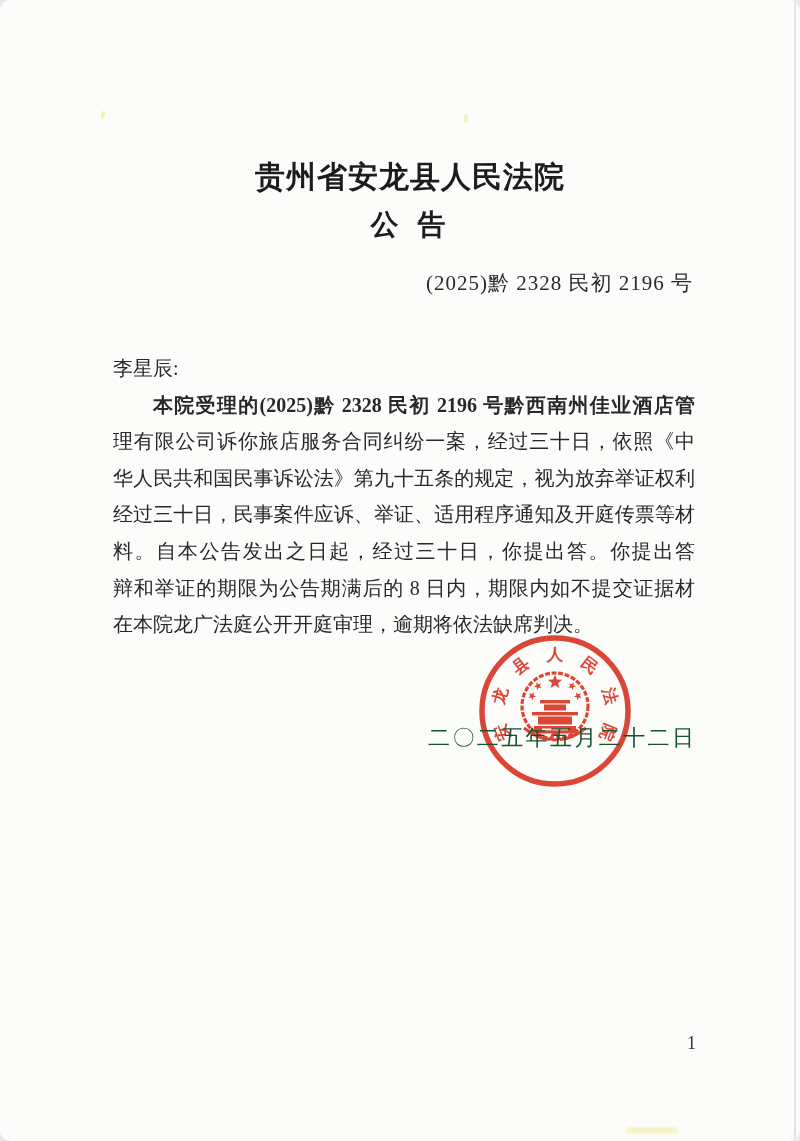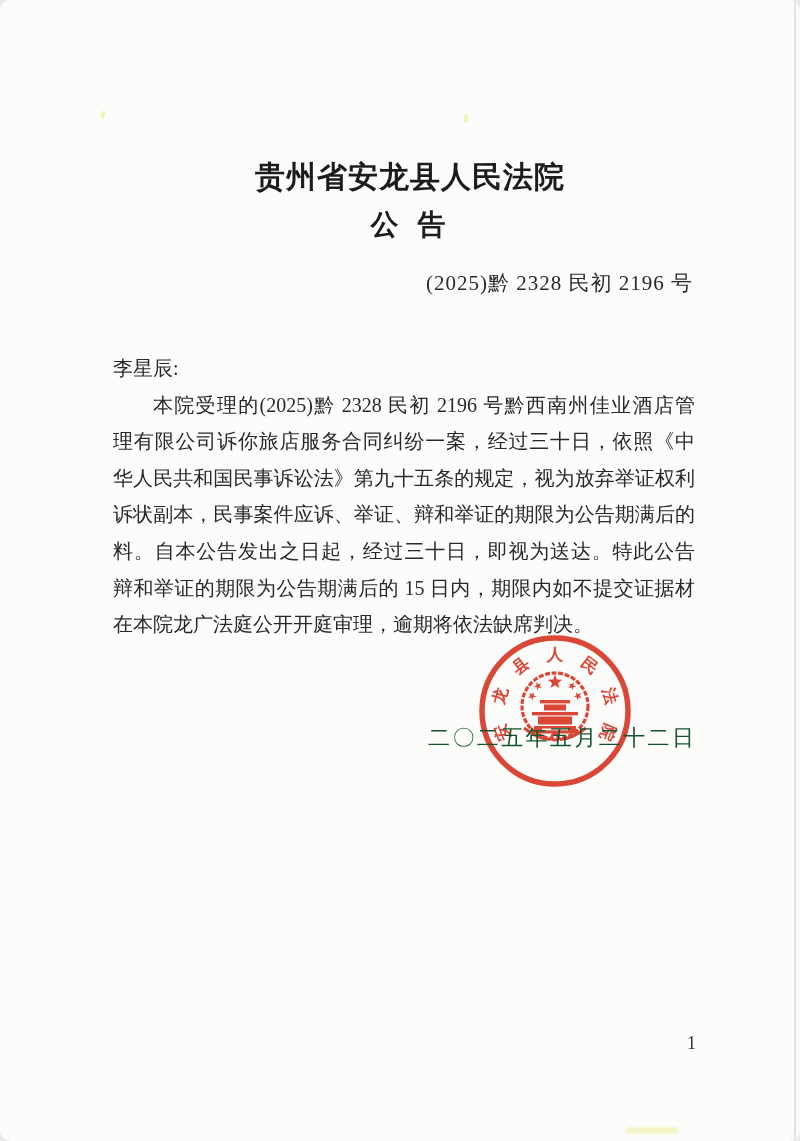--- a/index.html
+++ b/index.html
@@ -41,21 +41,21 @@
   .body-block{
     position:absolute;left:113px;top:326px;width:582px;
     font-size:20px;line-height:36.6px;color:#282828;margin-top:24px;
   }
   .line{
     text-align:justify;
     text-align-last:justify;
     height:36.6px;overflow:hidden;
   }
   .line.no-just{text-align-last:left;}
-  .line.indent{text-indent:2em;}
+  .line.indent{text-indent:2em;font-weight:bold;}
 
   .issue-date{
     position:absolute;left:428px;top:723px;
     font-size:22px;letter-spacing:2.4px;color:#14532d;
     z-index:3;
   }
 
   .seal{
     position:absolute;left:470px;top:626px;width:170px;height:170px;
     z-index:2;mix-blend-mode:multiply;opacity:.93;
@@ -83,23 +83,23 @@
 
   <div class="court-title">贵州省安龙县人民法院</div>
   <div class="doc-type">公 告</div>
   <div class="case-no">(2025)黔 2328 民初 2196 号</div>
 
   <div class="body-block">
     <div class="line no-just">李星辰:</div>
     <div class="line indent">本院受理的(2025)黔 2328 民初 2196 号黔西南州佳业酒店管</div>
     <div class="line">理有限公司诉你旅店服务合同纠纷一案，经过三十日，依照《中</div>
     <div class="line">华人民共和国民事诉讼法》第九十五条的规定，视为放弃举证权利</div>
-    <div class="line">诉状副本，民事案件应诉、举证、辩和举证的期限为公告期满后的</div>
-    <div class="line">料。自本公告发出之日起，经过三十日，即视为送达。特此公告</div>
-    <div class="line">辩和举证的期限为公告期满后的 15 日内，期限内如不提交证据材</div>
+    <div class="line">经过三十日，民事案件应诉、举证、适用程序通知及开庭传票等材</div>
+    <div class="line">料。自本公告发出之日起，经过三十日，你提出答。你提出答</div>
+    <div class="line">辩和举证的期限为公告期满后的 8 日内，期限内如不提交证据材</div>
     <div class="line no-just">在本院龙广法庭公开开庭审理，逾期将依法缺席判决。</div>
   </div>
 
   <div class="seal">
     <svg viewBox="0 0 170 170" xmlns="http://www.w3.org/2000/svg">
 
       <circle cx="85" cy="85" r="73" fill="none" stroke="var(--seal,#dc3a27)" stroke-width="5.5"></circle>
 
       <g>
           <text transform="translate(32.15,106.35) rotate(-112.0)" text-anchor="middle" dominant-baseline="central" class="seal-char">安</text>

